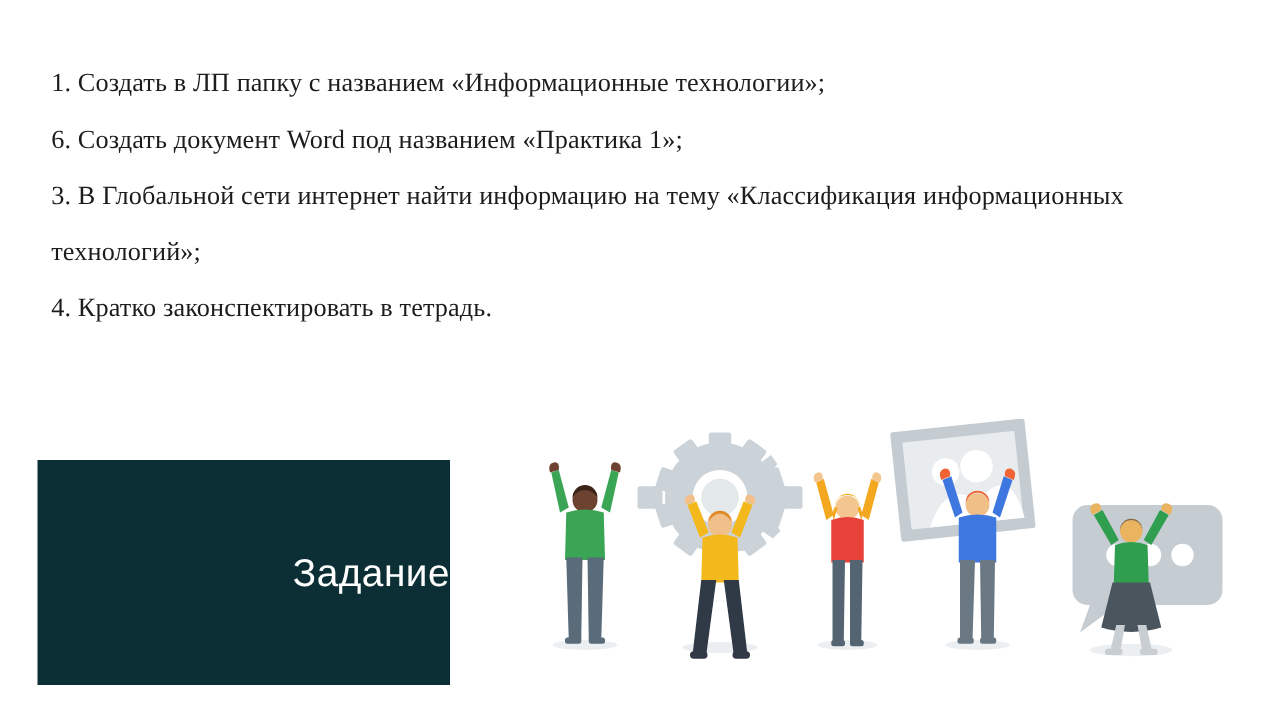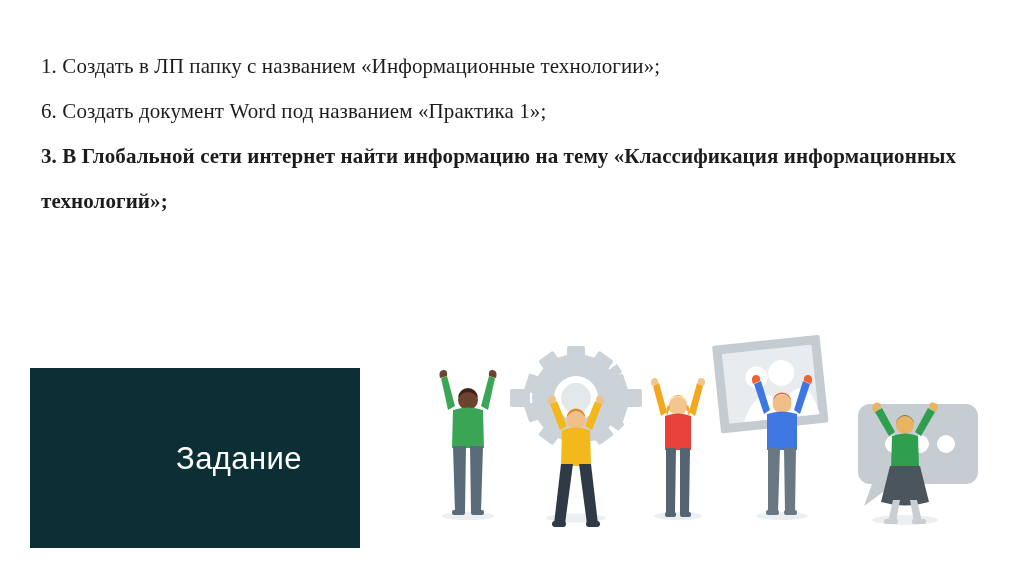--- a/index.html
+++ b/index.html
@@ -27,34 +27,33 @@
   .task-line {
     font-family: "Liberation Serif", "DejaVu Serif", serif;
     font-size: 21px;
     line-height: 45px;
     color: #1c1c1c;
     white-space: nowrap;
     letter-spacing: 0.1px;
   }
   .task-line.wrap {
     white-space: normal;
-    font-weight: bold;
   }
 
   
   #task-panel {
     position: absolute;
     left: 30px;
     top: 368px;
     width: 330px;
     height: 180px;
     background: #0b2f34;
     display: flex;
     align-items: center;
-    justify-content: center;
+    justify-content: flex-end;
   }
   #task-panel-label {
     font-family: "Liberation Sans", "DejaVu Sans", sans-serif;
     font-size: 31px;
     color: #ffffff;
     margin-left: 88px;
     letter-spacing: 0.4px;
     line-height: 1;
   }
 
@@ -70,20 +69,21 @@
     display: block;
   }
 </style>
 </head>
 <body>
 
 <div id="task-list">
   <div class="task-line">1. Создать в ЛП папку с названием «Информационные технологии»;</div>
   <div class="task-line">6. Создать документ Word под названием «Практика 1»;</div>
   <div class="task-line wrap">3. В Глобальной сети интернет найти информацию на тему «Классификация информационных технологий»;</div>
+  <div class="task-line">4. Кратко законспектировать в тетрадь.</div>
 </div>
 
 <div id="task-panel">
   <span id="task-panel-label">Задание</span>
 </div>
 
 <div id="illustration">
 <svg width="604" height="248" viewBox="0 0 604 248" xmlns="http://www.w3.org/2000/svg">
 
   <g>

